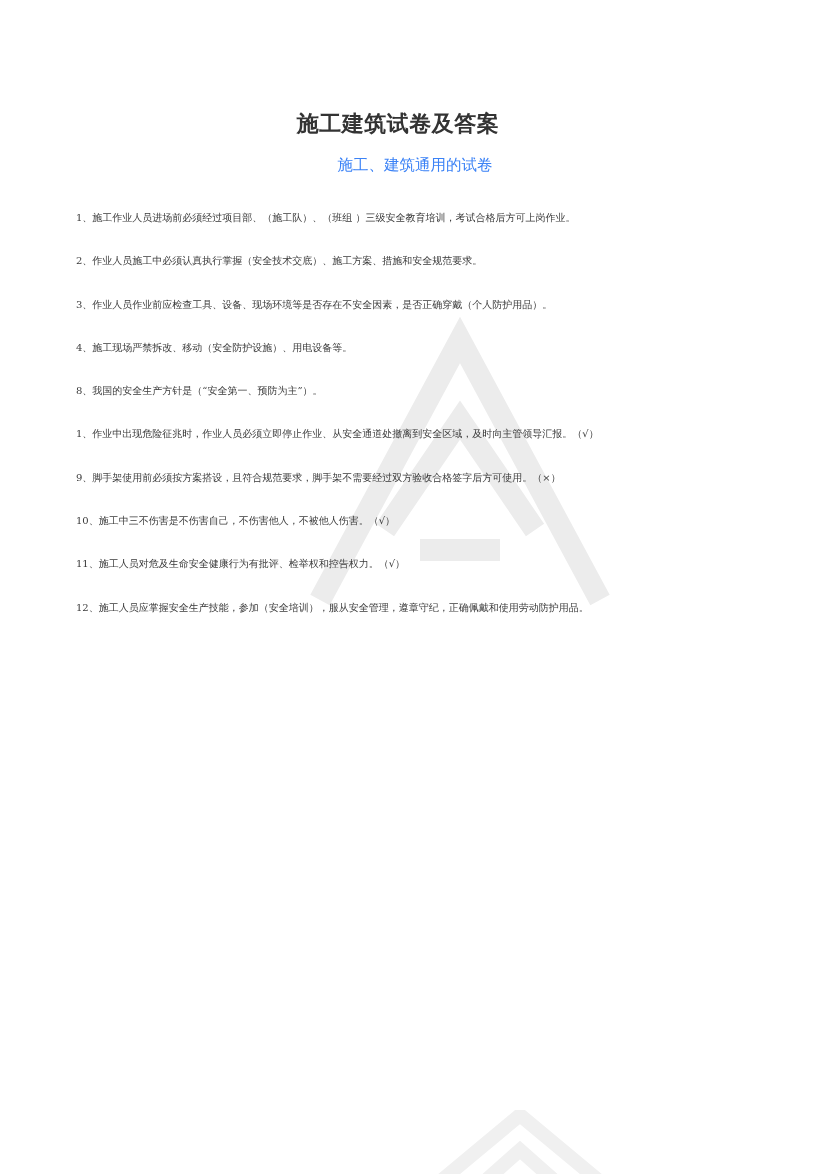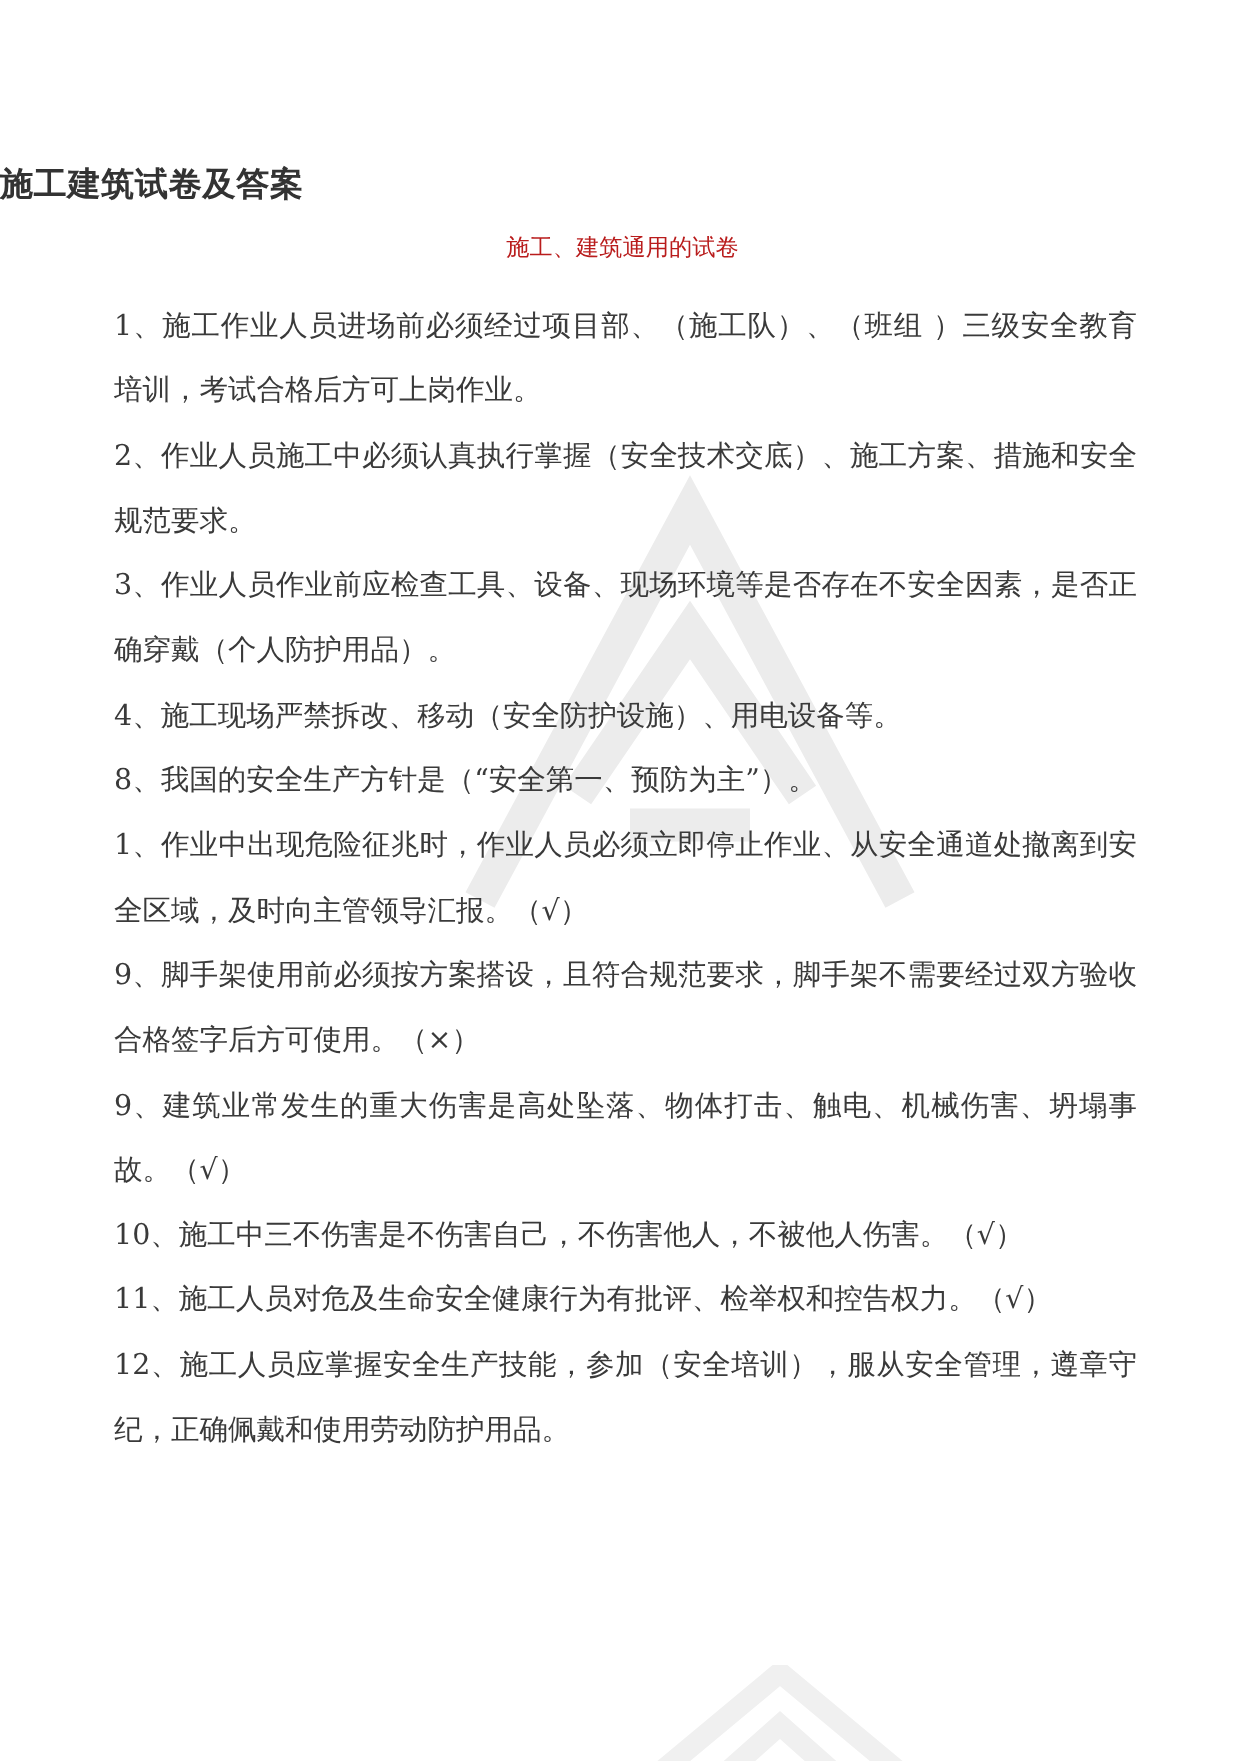--- a/index.html
+++ b/index.html
@@ -23,52 +23,52 @@
     .watermark {
       position: absolute;
       pointer-events: none;
       z-index: 0;
     }
     .doc-title {
       position: absolute;
       top: 109px;
       left: 0;
       width: 796px;
-      text-align: left;
+      text-align: center;
       font-family: "DejaVu Sans", "Liberation Sans", sans-serif;
       font-weight: bold;
       font-size: 22px;
       line-height: 30px;
       color: #333333;
       z-index: 1;
       letter-spacing: 0.5px;
     }
     .doc-subtitle {
       position: absolute;
       top: 154px;
       left: 0;
       width: 830px;
       text-align: center;
       font-size: 15.5px;
       line-height: 22px;
-      color: #b91c1c;
+      color: #3b82f6;
       z-index: 1;
     }
     .questions {
       position: absolute;
       top: 196px;
       left: 76px;
       width: 682px;
       z-index: 1;
       margin: 0;
       padding: 0;
       list-style: none;
     }
     .question {
-      font-size: 19px;
+      font-size: 10px;
       line-height: 43.3px;
       color: #3a3a3a;
       text-align: justify;
       margin: 0;
       padding: 0;
       word-break: break-all;
     }
   </style>
 </head>
 <body>
@@ -93,18 +93,17 @@
   <div class="doc-subtitle">施工、建筑通用的试卷</div>
 
   <ol class="questions">
     <li class="question">1、施工作业人员进场前必须经过项目部、（施工队）、（班组 ）三级安全教育培训，考试合格后方可上岗作业。</li>
     <li class="question">2、作业人员施工中必须认真执行掌握（安全技术交底）、施工方案、措施和安全规范要求。</li>
     <li class="question">3、作业人员作业前应检查工具、设备、现场环境等是否存在不安全因素，是否正确穿戴（个人防护用品）。</li>
     <li class="question">4、施工现场严禁拆改、移动（安全防护设施）、用电设备等。</li>
     <li class="question">8、我国的安全生产方针是（“安全第一、预防为主”）。</li>
     <li class="question">1、作业中出现危险征兆时，作业人员必须立即停止作业、从安全通道处撤离到安全区域，及时向主管领导汇报。（√）</li>
     <li class="question">9、脚手架使用前必须按方案搭设，且符合规范要求，脚手架不需要经过双方验收合格签字后方可使用。（×）</li>
-    <li class="question">9、建筑业常发生的重大伤害是高处坠落、物体打击、触电、机械伤害、坍塌事故。（√）</li>
     <li class="question">10、施工中三不伤害是不伤害自己，不伤害他人，不被他人伤害。（√）</li>
     <li class="question">11、施工人员对危及生命安全健康行为有批评、检举权和控告权力。（√）</li>
     <li class="question">12、施工人员应掌握安全生产技能，参加（安全培训），服从安全管理，遵章守纪，正确佩戴和使用劳动防护用品。</li>
   </ol>
 </div>
 
 </body></html>

